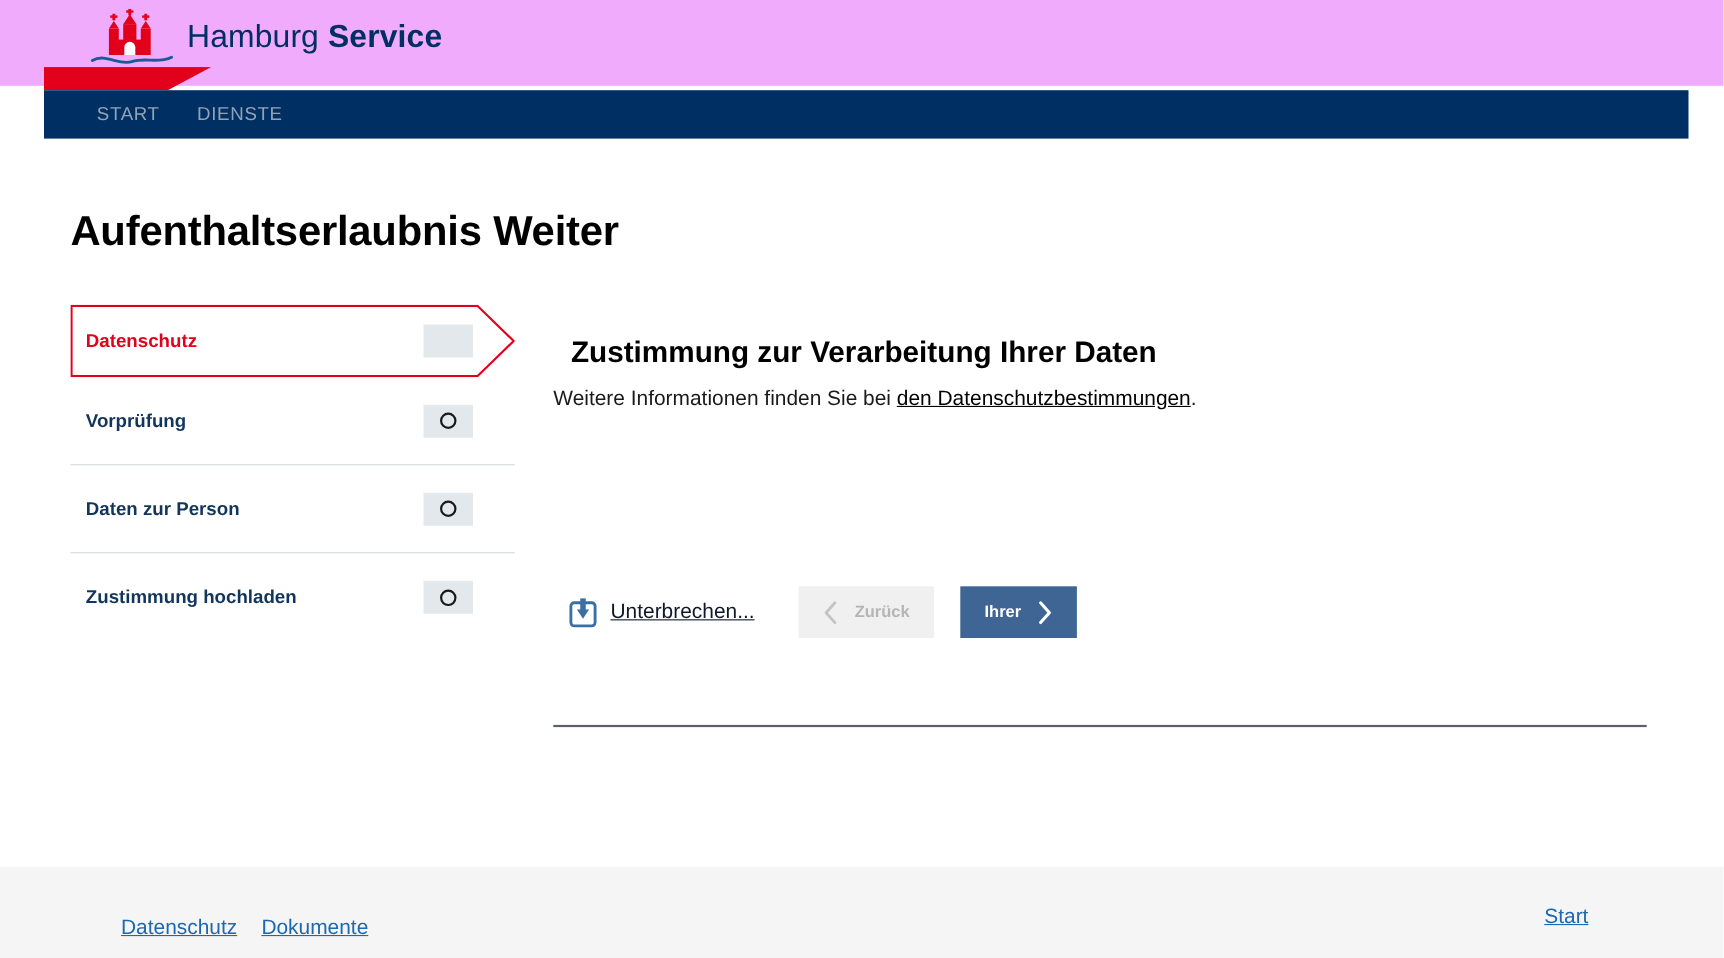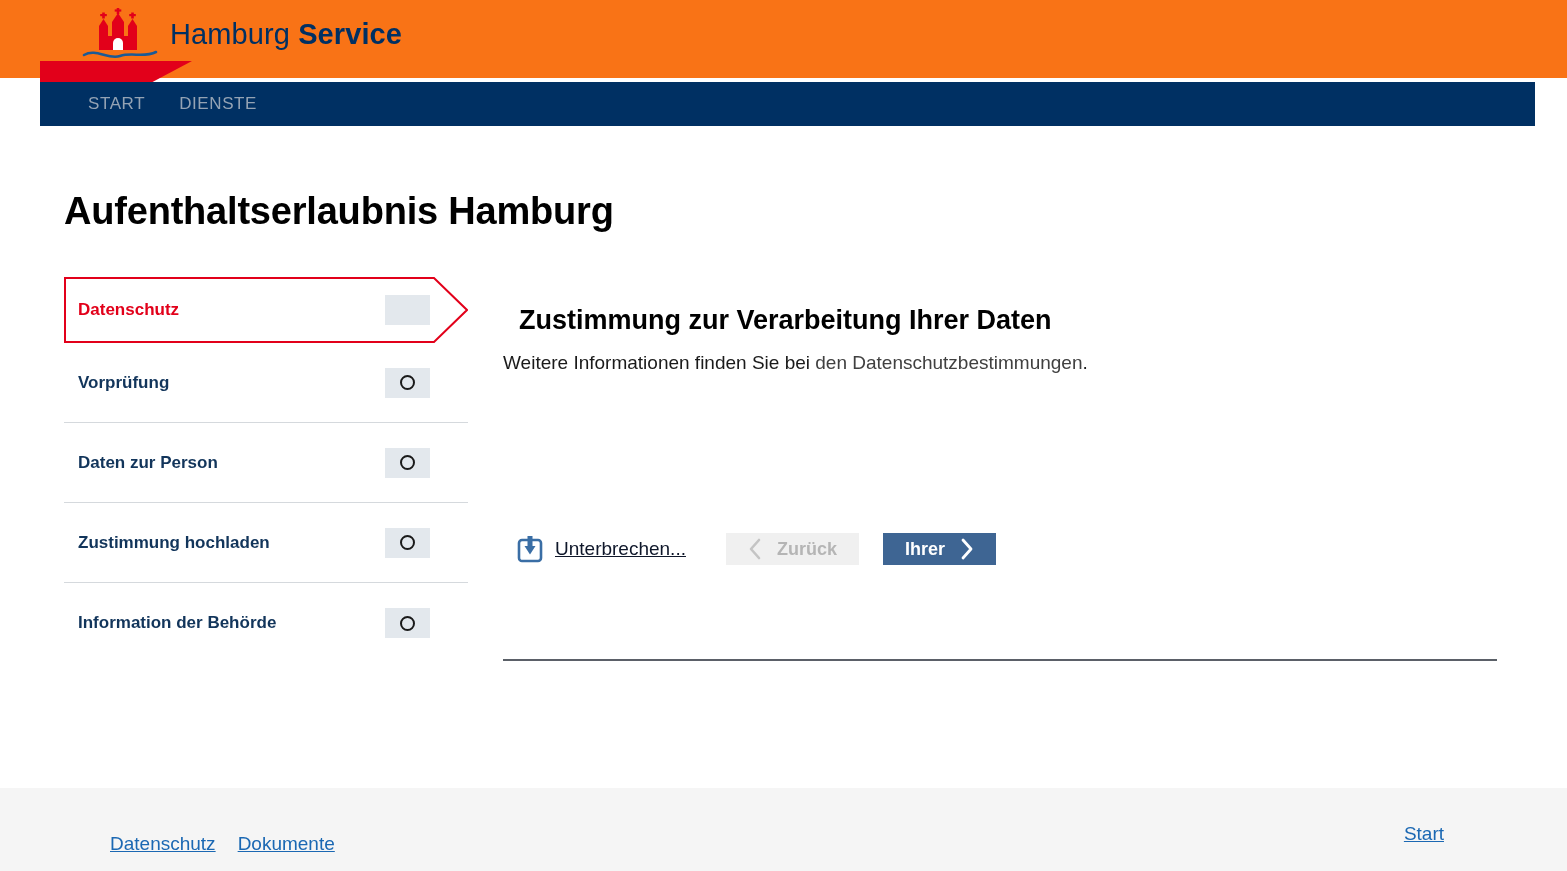--- a/index.html
+++ b/index.html
@@ -16,21 +16,21 @@
     overflow: hidden;
     position: relative;
   }
 
   
   .brand-bar {
     position: absolute;
     left: 0; top: 0;
     width: 1567px;
     height: 78px;
-    background: #f97316;
+    background: #f0abfc;
   }
   .brand-inner {
     position: absolute;
     left: 82px; top: 8px;
     display: flex;
     align-items: center;
     gap: 12px;
   }
   .crest {
     width: 76px;
@@ -167,21 +167,22 @@
   .content-para {
     margin: 0;
     position: absolute;
     top: 63px;
     left: 0;
     font-size: 19px;
     color: #1a1a1a;
     line-height: 1.3;
   }
   .content-para a {
-    color: #404040;
+    color: #000000;
+    text-decoration: underline;
   }
 
   .consent-row {
     position: absolute;
     top: 118px;
     left: 2px;
     display: flex;
     align-items: flex-start;
     gap: 14px;
     width: 640px;
@@ -219,27 +220,27 @@
     margin-right: 40px;
   }
   .save-icon { width: 26px; height: 28px; display: block; flex: none; }
   .interrupt-label {
     font-size: 19px;
     color: #0f172a;
     text-decoration: underline;
     white-space: nowrap;
   }
   .btn {
-    height: 32px;
+    height: 47px;
     border: none;
     display: flex;
     align-items: center;
     gap: 14px;
     font-family: "Liberation Sans", sans-serif;
-    font-size: 18px;
+    font-size: 15px;
     font-weight: 700;
     cursor: pointer;
     padding: 0 22px;
   }
   .btn-back {
     background: #f0f0f0;
     color: #b5b5b5;
     margin-right: 24px;
     cursor: default;
   }
@@ -324,21 +325,21 @@
 
 <div class="red-flag"></div>
 
 <div class="nav-bar">
   <div class="nav-items">
     <a class="nav-item">START</a>
     <a class="nav-item">DIENSTE</a>
   </div>
 </div>
 
-<h1 class="page-title">Aufenthaltserlaubnis Hamburg</h1>
+<h1 class="page-title">Aufenthaltserlaubnis Weiter</h1>
 
 <nav class="steps">
 
   <div class="step active">
     <svg class="step-arrow" viewBox="0 0 404 66" preserveAspectRatio="none">
       <polygon points="1,1 370,1 403,33 370,65 1,65" fill="none" stroke="#e2001a" stroke-width="2"></polygon>
     </svg>
     <span class="step-label">Datenschutz</span>
     <span class="step-badge"></span>
   </div>
@@ -357,26 +358,20 @@
     </span>
   </div>
 
   <div class="step">
     <span class="step-label">Zustimmung hochladen</span>
     <span class="step-badge">
       <span class="step-circle"></span>
     </span>
   </div>
 
-  <div class="step">
-    <span class="step-label">Information der Behörde</span>
-    <span class="step-badge">
-      <span class="step-circle"></span>
-    </span>
-  </div>
 
 </nav>
 
 <main class="content">
 
   <h2 class="content-heading">Zustimmung zur Verarbeitung Ihrer Daten</h2>
 
   <p class="content-para">
     <span>Weitere Informationen finden Sie bei </span><a>den Datenschutzbestimmungen</a><span>.</span>
   </p>

